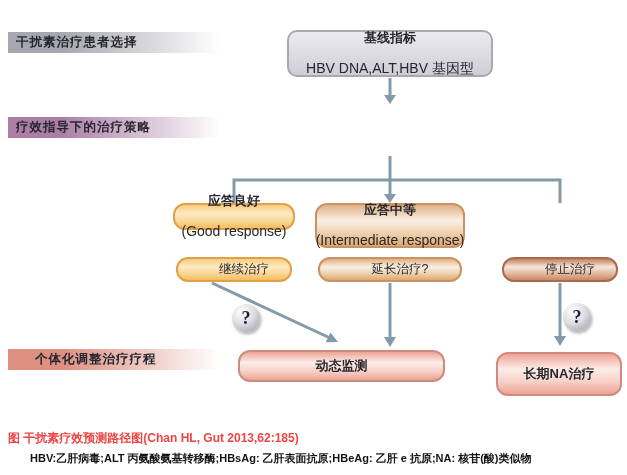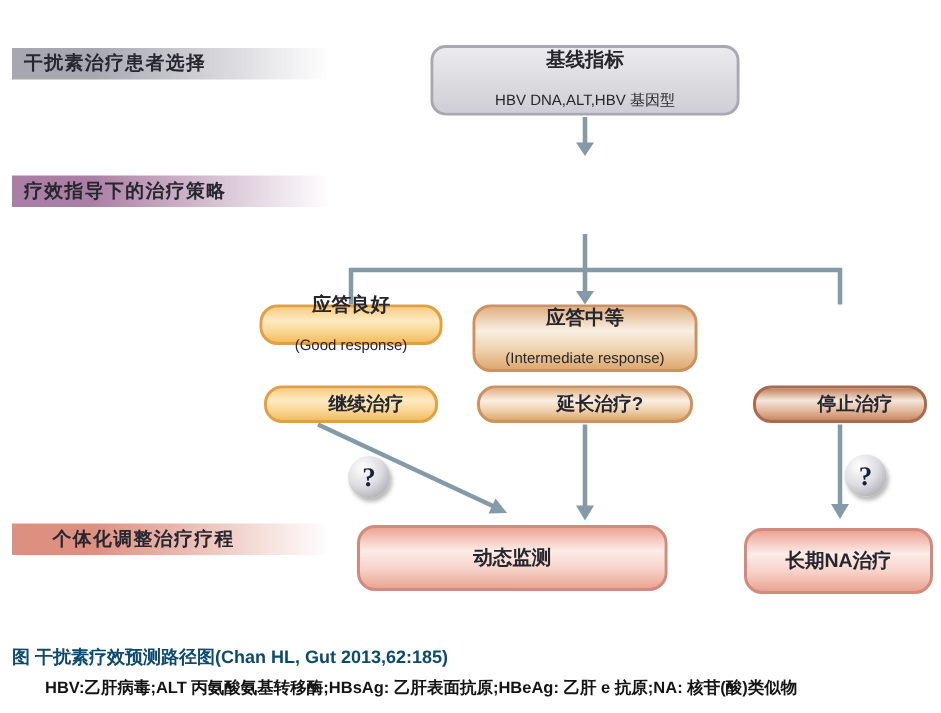--- a/index.html
+++ b/index.html
@@ -17,22 +17,22 @@
   .bar-purple{background:linear-gradient(to right, var(--bar_purple) 0%, var(--bar_purple) 25%, rgba(255,255,255,0) 100%);}
   .bar-pink  {background:linear-gradient(to right, var(--bar_pink) 0%,   var(--bar_pink) 25%,   rgba(255,255,255,0) 100%);padding-left:27px;}
 
   
   .box{
     position:absolute;border-radius:12px;box-sizing:border-box;
     display:flex;flex-direction:column;align-items:center;justify-content:center;
     text-align:center;line-height:1.25;
   }
   .box-title{font-weight:bold;font-size:13px;}
-  .box-sub{font-size:10px;margin-top:14px;white-space:nowrap;}
-  .pill-label{font-weight:bold;font-size:12.5px;margin-left:20px;}
+  .box-sub{font-size:14px;margin-top:14px;white-space:nowrap;}
+  .pill-label{font-weight:normal;font-size:12.5px;margin-left:20px;}
 
   .gray-box  {background:linear-gradient(180deg,#ebebef 0%,#dcdbe0 55%,#cfced6 100%);border:2px solid var(--gray_border);text-align:right;}
   .purple-box{background:linear-gradient(180deg,#8f5c8d 0%,#bb93b8 28%,#cfadca 46%,#b88cb4 72%,#93618f 100%);border:2px solid var(--purple_border);}
   .orange-box{background:linear-gradient(180deg,#f7cd80 0%,#fdeac3 38%,#f9d694 70%,#f3bd62 100%);border:2px solid var(--orange_border);}
   .tan-box   {background:linear-gradient(180deg,#e0b183 0%,#f9efe3 38%,#eed0ab 70%,#dda96f 100%);border:2px solid var(--tan_border);}
   .salmon-box{background:linear-gradient(180deg,#c1825f 0%,#f4e6da 38%,#e2b89c 70%,#c88a66 100%);border:2px solid var(--salmon_border);}
   .pink-box  {background:linear-gradient(180deg,#eda495 0%,#fcece8 38%,#f7d2c9 68%,#eba493 100%);border:2px solid var(--pink_border);}
 
   
   #connectors{position:absolute;left:0;top:0;pointer-events:none;}
@@ -42,21 +42,21 @@
   
   .qmark{
     position:absolute;width:28px;height:28px;border-radius:50%;
     background:radial-gradient(circle at 35% 28%, #ffffff 0%, #dedee3 45%, #97979f 100%);
     box-shadow:1.5px 2.5px 3px rgba(0,0,0,0.28);
     display:flex;align-items:center;justify-content:center;
     font-family:"Liberation Serif","DejaVu Serif",serif;font-weight:bold;font-size:18px;color:#17213d;
   }
 
   
-  .caption-1{position:absolute;left:8px;top:430px;font-weight:bold;font-size:12px;color:#0c4a6e;white-space:nowrap;}
+  .caption-1{position:absolute;left:8px;top:430px;font-weight:bold;font-size:12px;color:#ef4444;white-space:nowrap;}
   .caption-2{position:absolute;left:30px;top:451px;font-weight:bold;font-size:11px;color:#141414;white-space:nowrap;}
 </style>
 </head>
 <body>
 
 <div id="canvas">
 
   <svg id="connectors" width="627" height="475">
     <line class="conn" x1="390" y1="78" x2="390" y2="96"></line>
     <polygon class="arrowhead" points="384,95 396,95 390,104"></polygon>
@@ -106,21 +106,21 @@
     <div class="pill-label">停止治疗</div>
   </div>
 
   <div class="qmark" style="left:232px;top:304px">
     <span>?</span>
   </div>
   <div class="qmark" style="left:563px;top:303px">
     <span>?</span>
   </div>
 
-  <div class="box pink-box" style="left:238px;top:350px;width:207px;height:44px">
+  <div class="box pink-box" style="left:238px;top:350px;width:207px;height:32px">
     <div class="box-title">动态监测</div>
   </div>
   <div class="box pink-box" style="left:496px;top:352px;width:126px;height:44px">
     <div class="box-title">长期NA治疗</div>
   </div>
 
   <div class="caption-1">图 干扰素疗效预测路径图(Chan HL, Gut 2013,62:185)</div>
   <div class="caption-2">HBV:乙肝病毒;ALT 丙氨酸氨基转移酶;HBsAg: 乙肝表面抗原;HBeAg: 乙肝 e 抗原;NA: 核苷(酸)类似物</div>
 
 </div>

